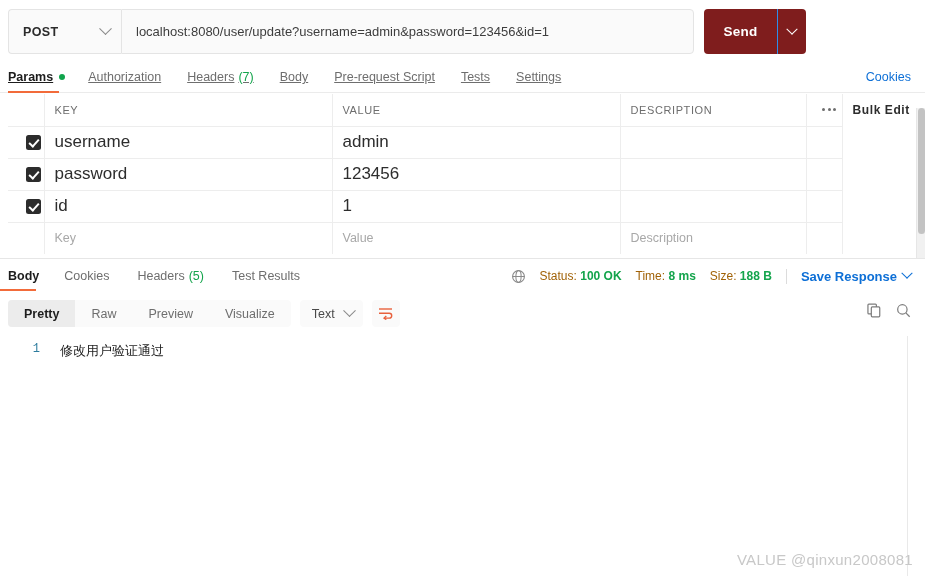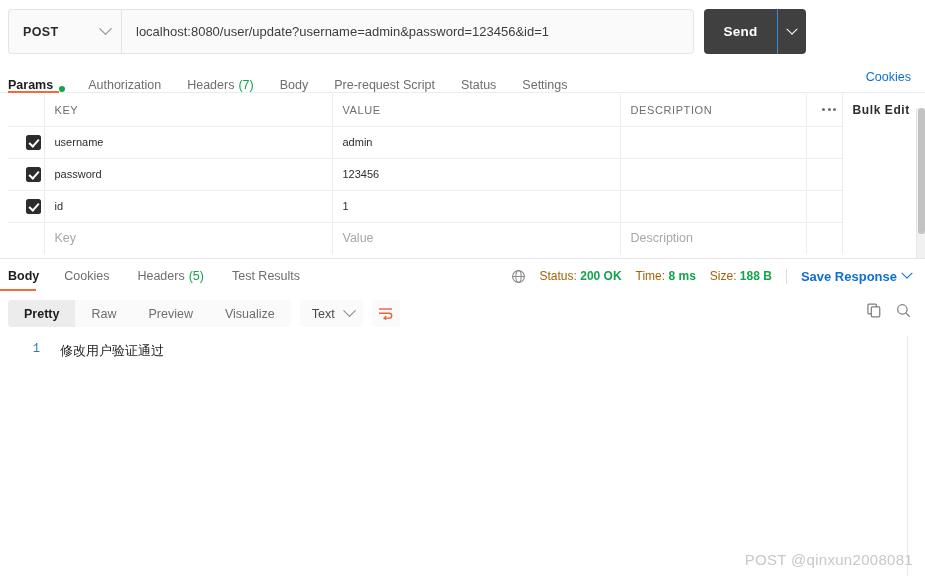--- a/index.html
+++ b/index.html
@@ -57,21 +57,21 @@
   .url-text {
     font-size: 13px; color: #3d3d3d;
     white-space: nowrap;
   }
   .send-wrap {
     margin-left: 10px;
     width: 102px;
     display: flex;
     border-radius: 4px;
     overflow: hidden;
-    background: #404040;
+    background: #7f1d1d;
   }
   .send-btn {
     flex: 1;
     display: flex; align-items: center; justify-content: center;
     color: #fff; font-size: 13.5px; font-weight: bold;
     cursor: pointer;
     letter-spacing: .3px;
   }
   .send-caret {
     width: 29px;
@@ -90,24 +90,24 @@
   .req-tabs {
     position: absolute; left: 0; top: 62px;
     width: 925px; height: 31px;
     display: flex; align-items: flex-start;
     padding-left: 8px;
     border-bottom: 1px solid #ebebeb;
   }
   .rtab {
     position: relative;
     height: 30px;
-    display: flex; align-items: flex-end;
+    display: flex; align-items: center;
     padding: 0 13px;
     font-size: 12.5px; color: #6e6e6e;
-    cursor: pointer; white-space: nowrap;
+    cursor: pointer; white-space: nowrap; text-decoration: underline;
   }
   .rtab:first-child { padding-left: 0; padding-right: 10px; }
   .rtab.active { color: #1d1d1d; font-weight: bold; }
   .rtab.active::after {
     content: ""; position: absolute;
     left: 0; right: 13px; bottom: -1px; height: 2.5px;
     background: #f26b3a;
   }
   .rtab:first-child.active::after { left: 0; right: 16px; }
   .dot-green {
@@ -150,21 +150,21 @@
   .col-chk { width: 36px; }
   .col-key { width: 288px; }
   .col-val { width: 288px; }
   .col-desc { width: 186px; }
   .col-dots { width: 36px; }
   .col-bulk { width: 75px; border-right: none !important; }
   .ptable th.col-bulk, .ptable td.col-bulk,
   .ptable th.col-dots {
     border-top: none; border-bottom: none;
   }
-  .ptable td.cell-txt { font-size: 11px; color: #2d2d2d; }
+  .ptable td.cell-txt { font-size: 17px; color: #2d2d2d; }
   .ptable td.cell-ph { font-size: 12.5px; color: #a8a8a8; }
   .chk {
     width: 15px; height: 15px;
     background: #2c2c2c; border-radius: 2.5px;
     position: relative; margin-left: 8px;
     cursor: pointer;
   }
   .chk::after {
     content: ""; position: absolute;
     left: 4.5px; top: 2px;
@@ -345,21 +345,21 @@
       <span>Headers</span>
       <span class="count-g">(7)</span>
     </div>
     <div class="rtab">
       <span>Body</span>
     </div>
     <div class="rtab">
       <span>Pre-request Script</span>
     </div>
     <div class="rtab">
-      <span>Status</span>
+      <span>Tests</span>
     </div>
     <div class="rtab">
       <span>Settings</span>
     </div>
     <div class="cookies-link">Cookies</div>
   </div>
 
   <div class="params-area">
     <table class="ptable">
       <colgroup>
@@ -452,21 +452,21 @@
     </div>
 
     <div class="resp-meta">
       <svg class="globe" viewBox="0 0 16 16">
         <circle cx="8" cy="8" r="6.3" fill="none" stroke="#8a8a8a" stroke-width="1.2"></circle>
         <ellipse cx="8" cy="8" rx="2.8" ry="6.3" fill="none" stroke="#8a8a8a" stroke-width="1.1"></ellipse>
         <line x1="1.7" y1="8" x2="14.3" y2="8" stroke="#8a8a8a" stroke-width="1.1"></line>
       </svg>
       <span>
         <span class="meta-lbl">Status:</span>
-        <span class="meta-val">200 OK</span>
+        <span class="meta-val">100 OK</span>
       </span>
       <span>
         <span class="meta-lbl">Time:</span>
         <span class="meta-val">8 ms</span>
       </span>
       <span>
         <span class="meta-lbl">Size:</span>
         <span class="meta-val">188 B</span>
       </span>
       <span class="meta-sep"></span>
@@ -509,14 +509,14 @@
   </div>
 
   <div class="resp-body">
     <div class="code-line">
       <span class="ln">1</span>
       <span class="code-txt">修改用户验证通过</span>
     </div>
     <div class="body-scroll-line"></div>
   </div>
 
-  <div class="watermark">POST @qinxun2008081</div>
+  <div class="watermark">VALUE @qinxun2008081</div>
 </div>
 
 </body></html>

